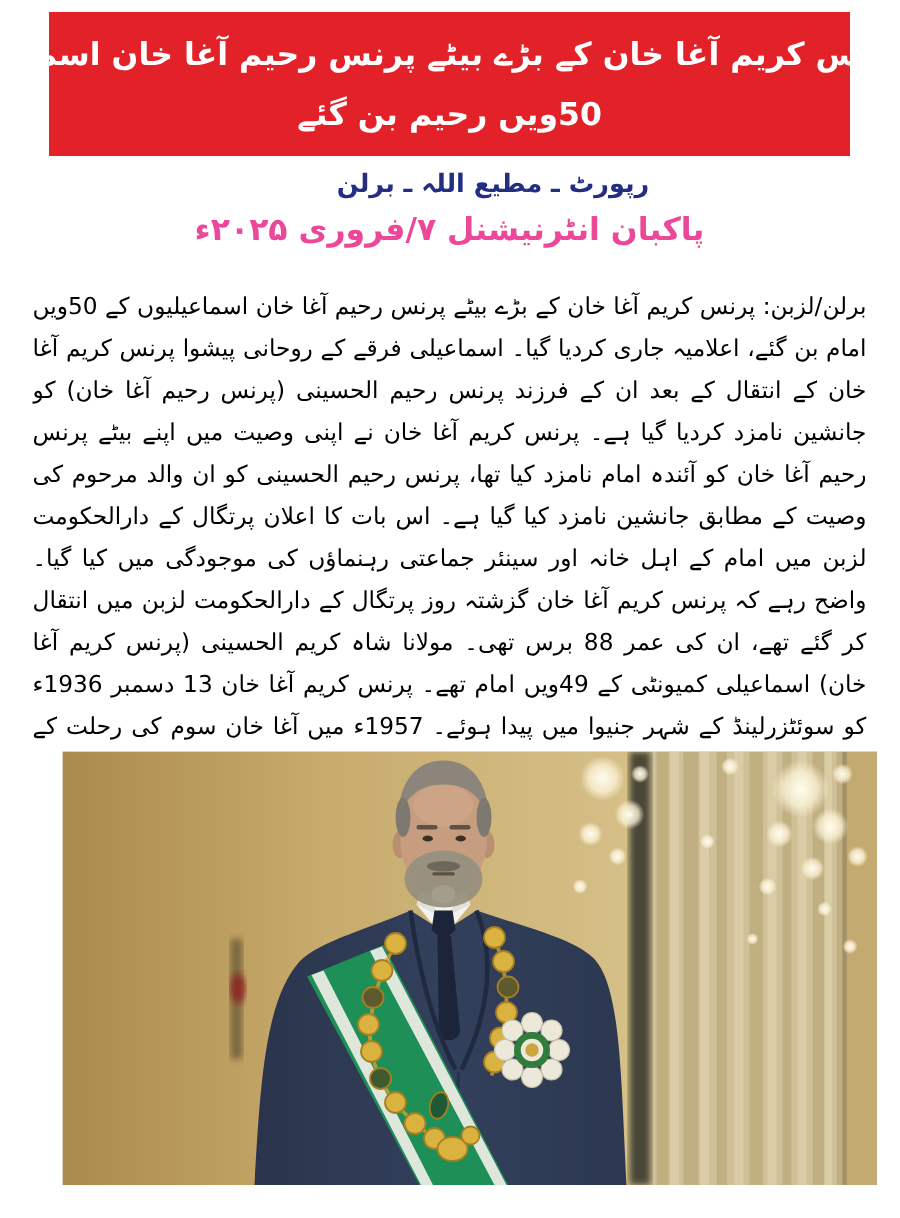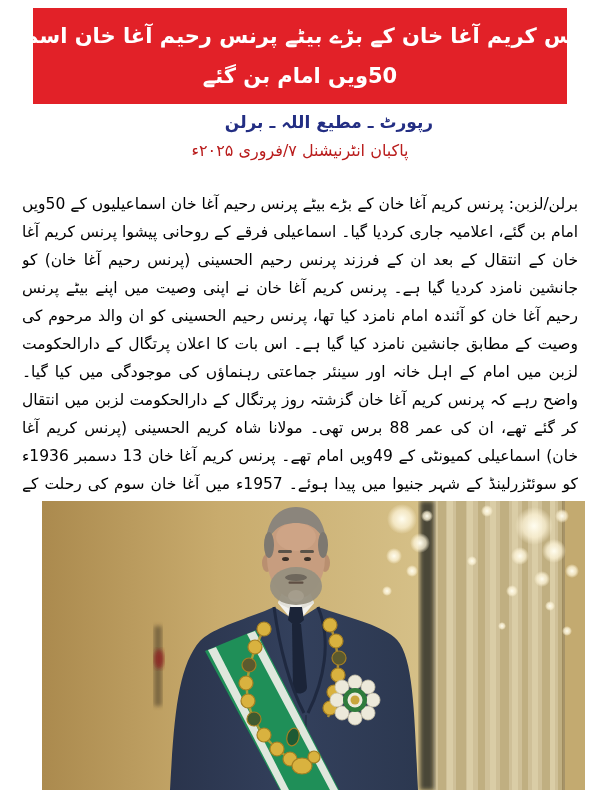--- a/index.html
+++ b/index.html
@@ -19,21 +19,21 @@
   .banner .l1{font-size:21px;font-weight:bold;line-height:1.15;padding:0 10px;white-space:nowrap;}
   .banner .l2{font-size:21px;font-weight:bold;line-height:1.15;}
 
   
   .reporter{
     position:absolute;left:0;top:112px;width:100%;text-align:center;
     color:#232e83;font-size:17px;font-weight:bold;direction:rtl;padding-left:29px;
   }
   .pubdate{
     position:absolute;left:0;top:141px;width:100%;text-align:center;
-    color:#b91c1c;font-size:16px;font-weight:normal;direction:rtl;
+    color:#ec4899;font-size:21px;font-weight:bold;direction:rtl;
   }
 
   
   .article{
     position:absolute;left:22px;top:190px;width:556px;height:308px;overflow:hidden;
     direction:rtl;text-align:justify;text-align-last:right;
     color:#000000;font-size:15.5px;line-height:28px;font-weight:500;
   }
 
   
@@ -43,21 +43,21 @@
   }
   .photo svg{display:block;width:543px;height:289px;}
 </style>
 </head>
 <body>
 
 <div class="page">
 
   <div class="banner">
     <div class="l1">پرتگال: پرنس کریم آغا خان کے بڑے بیٹے پرنس رحیم آغا خان اسماعیلیوں کے</div>
-    <div class="l2">50ویں امام بن گئے</div>
+    <div class="l2">50ویں رحیم بن گئے</div>
   </div>
 
   <div class="reporter">رپورٹ ـ مطیع اللہ ـ برلن</div>
   <div class="pubdate">پاکبان انٹرنیشنل ۷/فروری ۲۰۲۵ء</div>
 
   <div class="article">برلن/لزبن: پرنس کریم آغا خان کے بڑے بیٹے پرنس رحیم آغا خان اسماعیلیوں کے 50ویں امام بن گئے، اعلامیہ جاری کردیا گیا۔ اسماعیلی فرقے کے روحانی پیشوا پرنس کریم آغا خان کے انتقال کے بعد ان کے فرزند پرنس رحیم الحسینی (پرنس رحیم آغا خان) کو جانشین نامزد کردیا گیا ہے۔ پرنس کریم آغا خان نے اپنی وصیت میں اپنے بیٹے پرنس رحیم آغا خان کو آئندہ امام نامزد کیا تھا، پرنس رحیم الحسینی کو ان والد مرحوم کی وصیت کے مطابق جانشین نامزد کیا گیا ہے۔ اس بات کا اعلان پرتگال کے دارالحکومت لزبن میں امام کے اہل خانہ اور سینئر جماعتی رہنماؤں کی موجودگی میں کیا گیا۔ واضح رہے کہ پرنس کریم آغا خان گزشتہ روز پرتگال کے دارالحکومت لزبن میں انتقال کر گئے تھے، ان کی عمر 88 برس تھی۔ مولانا شاہ کریم الحسینی (پرنس کریم آغا خان) اسماعیلی کمیونٹی کے 49ویں امام تھے۔ پرنس کریم آغا خان 13 دسمبر 1936ء کو سوئٹزرلینڈ کے شہر جنیوا میں پیدا ہوئے۔ 1957ء میں آغا خان سوم کی رحلت کے بعد پرنس کریم آغا خان کو امام بنایا گیا۔ شاہ کریم الحسینی آغا خان چہارم اسماعیل مسلمانوں کے سب سے بڑے گروہ نزاریہ جو اب آغا خانی یا اسماعیلی کہلاتے ہیں کے امام ہیں۔ وہ دورانِ تعلیم ہی جانشین بن گئے تھے اور اسی زمانے میں امامت کی اہم ذمہ داری انھیں سونپ دی گئی تھی، تاہم 1958ء میں انھوں نے اپنے سلسلہ تعلیم کا دوبارہ آغاز کیا، اس دوران میں انہوں نے متعدد تحقیقی مقالات بھی لکھے۔</div>
 
   <div class="photo">
     <svg viewBox="0 0 543 289" preserveAspectRatio="none">
       <defs>

